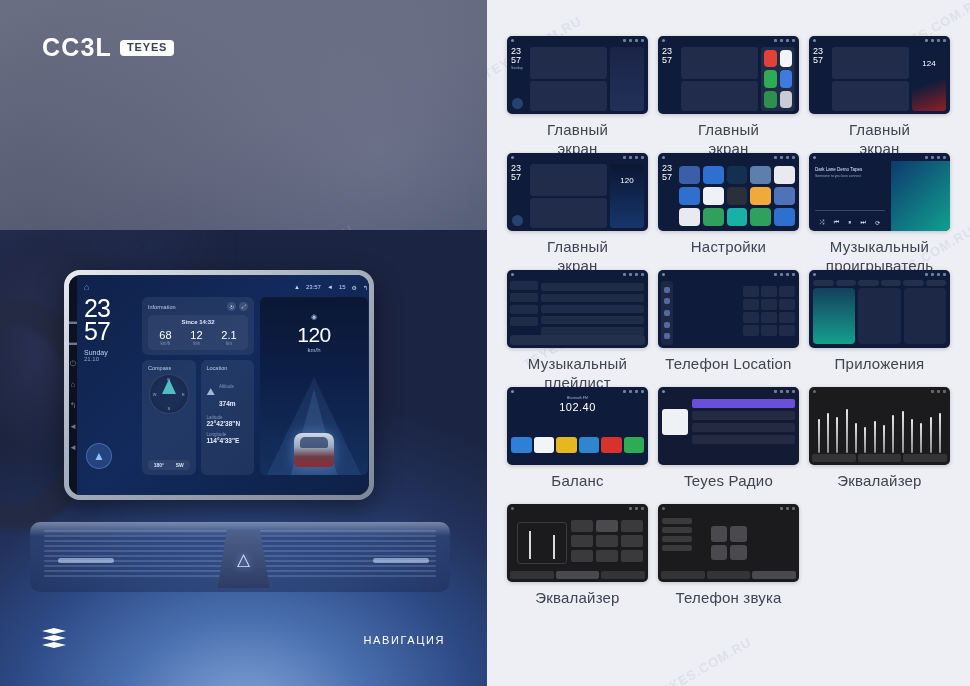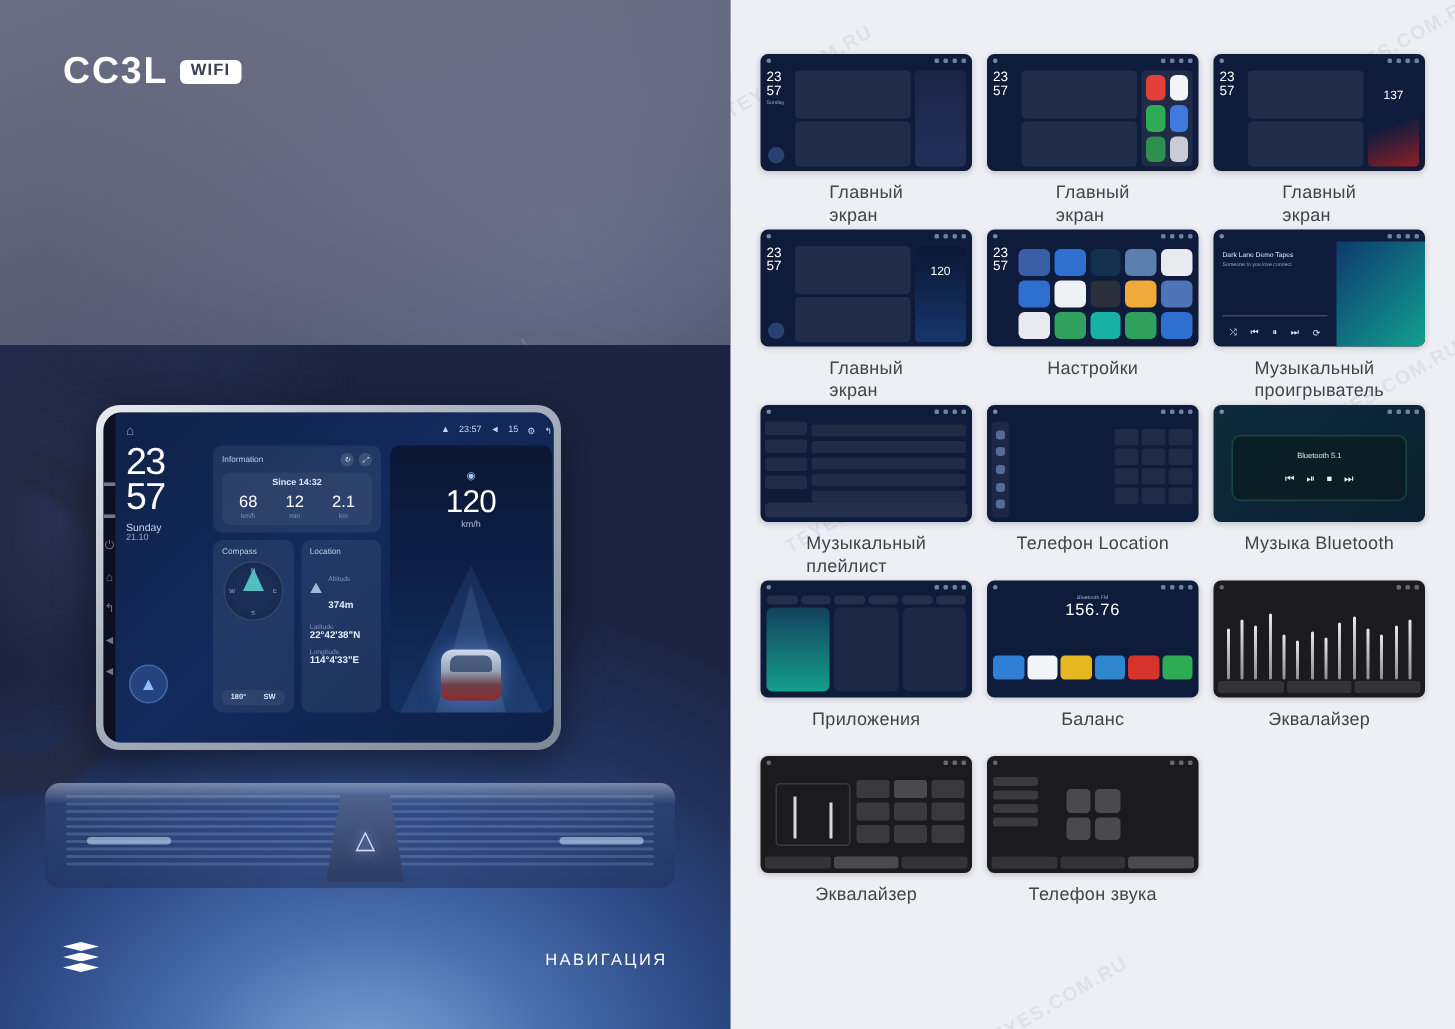--- a/index.html
+++ b/index.html
@@ -218,21 +218,21 @@
     letter-spacing: 1px; transform: rotate(-30deg); pointer-events: none; white-space: nowrap;
   }
   .grid { display: grid; grid-template-columns: repeat(3, 1fr); gap: 6px 10px; position: relative; z-index: 2; }
   .cell { display: flex; flex-direction: column; align-items: center; }
   .thumb {
     width: 100%; height: 78px; border-radius: 5px; overflow: hidden; position: relative;
     background: #0e1b3a; box-shadow: 0 1px 4px rgba(0,0,0,.2);
   }
   .thumb.dark { background: #1b1b1d; }
   .cap {
-    margin-top: 7px; color: #3f4450; font-size: 12px;
+    margin-top: 7px; text-align: center; color: #3f4450; font-size: 15px;
     line-height: 1.25; letter-spacing: .2px; height: 26px;
   }
 
   
   .t-bar { position: absolute; left: 0; right: 0; top: 0; height: 8px; display: flex;
     align-items: center; justify-content: space-between; padding: 0 4px; }
   .t-bar .dot { width: 3px; height: 3px; border-radius: 50%; background: rgba(190,210,245,.6); }
   .t-bar .rgt { display: flex; gap: 3px; align-items: center; }
   .t-bar .rgt i { display: block; width: 3px; height: 3px; border-radius: 1px; background: rgba(190,210,245,.55); }
   .t-body { position: absolute; left: 0; right: 0; top: 8px; bottom: 0; padding: 3px 4px; }
@@ -310,21 +310,21 @@
 
 <div class="page">
 
   <div class="left">
 
     <div class="left-wm" style="left:250px; top:250px;">TEYES.COM.RU</div>
     <div class="left-wm" style="left:150px; top:620px;">TEYES.COM.RU</div>
 
     <div class="brand">
       <span class="brand-name">CC3L</span>
-      <span class="brand-badge">WIFI</span>
+      <span class="brand-badge">TEYES</span>
     </div>
 
 
     <div class="scene">
       <div class="dash-bg"></div>
       <div class="windshield"></div>
       <div class="dash-dark-left"></div>
       <div class="wheel"></div>
 
       <div class="hu-frame">
@@ -552,21 +552,21 @@
               </span>
             </div>
           <div class="t-body">
               <div class="hs">
             <div class="hs-clock">23<br>57</div>
             <div class="hs-mid">
                   <div class="hs-card top"></div>
                   <div class="hs-card"></div>
                 </div>
             <div class="hs-right" style="background:linear-gradient(160deg,#101c3c 55%,#8e1f28 100%);position:relative">
-              <div style="position:absolute;left:0;right:0;top:12px;text-align:center;color:#fff;font-size:8px">137</div>
+              <div style="position:absolute;left:0;right:0;top:12px;text-align:center;color:#fff;font-size:8px">124</div>
             </div>
           </div>
             </div>
         </div>
         <div class="cap"><span>Главный</span><br><span>экран</span></div>
       </div>
 
       <div class="cell">
         <div class="thumb">
           <div class="t-bar">
@@ -716,43 +716,20 @@
               <i></i>
               <i></i>
               <i></i>
               <i></i>
               <i></i>
           </div>
         </div>
         <div class="cap"><span>Телефон Location</span></div>
       </div>
 
-      <div class="cell">
-        <div class="thumb" style="background:linear-gradient(135deg,#0d2b3c,#0b2030)">
-          <div class="t-bar">
-              <span class="dot"></span>
-              <span class="rgt">
-                <i></i>
-                <i></i>
-                <i></i>
-                <i></i>
-              </span>
-            </div>
-          <div class="btm-card">
-            <div class="btm-title">Bluetooth 5.1</div>
-            <div class="btm-ctrls">
-              <span>⏮</span>
-              <span>⏯</span>
-              <span>⏹</span>
-              <span>⏭</span>
-            </div>
-          </div>
-        </div>
-        <div class="cap"><span>Музыка Bluetooth</span></div>
-      </div>
 
       <div class="cell">
         <div class="thumb">
           <div class="t-bar">
               <span class="dot"></span>
               <span class="rgt">
                 <i></i>
                 <i></i>
                 <i></i>
                 <i></i>
@@ -780,33 +757,54 @@
           <div class="t-bar">
               <span class="dot"></span>
               <span class="rgt">
                 <i></i>
                 <i></i>
                 <i></i>
                 <i></i>
               </span>
             </div>
           <div class="rad-lab">Bluetooth FM</div>
-          <div class="rad-freq">156.76</div>
+          <div class="rad-freq">102.40</div>
           <div class="rad-tiles">
             <i style="background:#2f7fd6"></i>
               <i style="background:#f2f4f8"></i>
               <i style="background:#e6b81f"></i>
             <i style="background:#2f86cf"></i>
               <i style="background:#d8322c"></i>
               <i style="background:#2faa55"></i>
           </div>
         </div>
         <div class="cap"><span>Баланс</span></div>
       </div>
 
+      <div class="cell">
+        <div class="thumb" style="background:#131a33">
+          <div class="t-bar">
+              <span class="dot"></span>
+              <span class="rgt">
+                <i></i>
+                <i></i>
+                <i></i>
+                <i></i>
+              </span>
+            </div>
+          <div style="position:absolute;left:4px;top:22px;width:26px;height:26px;background:#eef1f6;border-radius:3px"></div>
+          <div style="position:absolute;left:34px;top:12px;right:4px;display:flex;flex-direction:column;gap:3px">
+            <i style="height:9px;background:#6a4fd8;border-radius:2px;display:block"></i>
+            <i style="height:9px;background:rgba(255,255,255,.07);border-radius:2px;display:block"></i>
+            <i style="height:9px;background:rgba(255,255,255,.07);border-radius:2px;display:block"></i>
+            <i style="height:9px;background:rgba(255,255,255,.07);border-radius:2px;display:block"></i>
+          </div>
+        </div>
+        <div class="cap"><span>Teyes Радио</span></div>
+      </div>
 
       <div class="cell">
         <div class="thumb dark">
           <div class="t-bar">
               <span class="dot" style="background:#6a6a6e"></span>
               <span class="rgt">
                 <i style="background:#6a6a6e"></i>
                 <i style="background:#6a6a6e"></i>
                 <i style="background:#6a6a6e"></i>
               </span>

